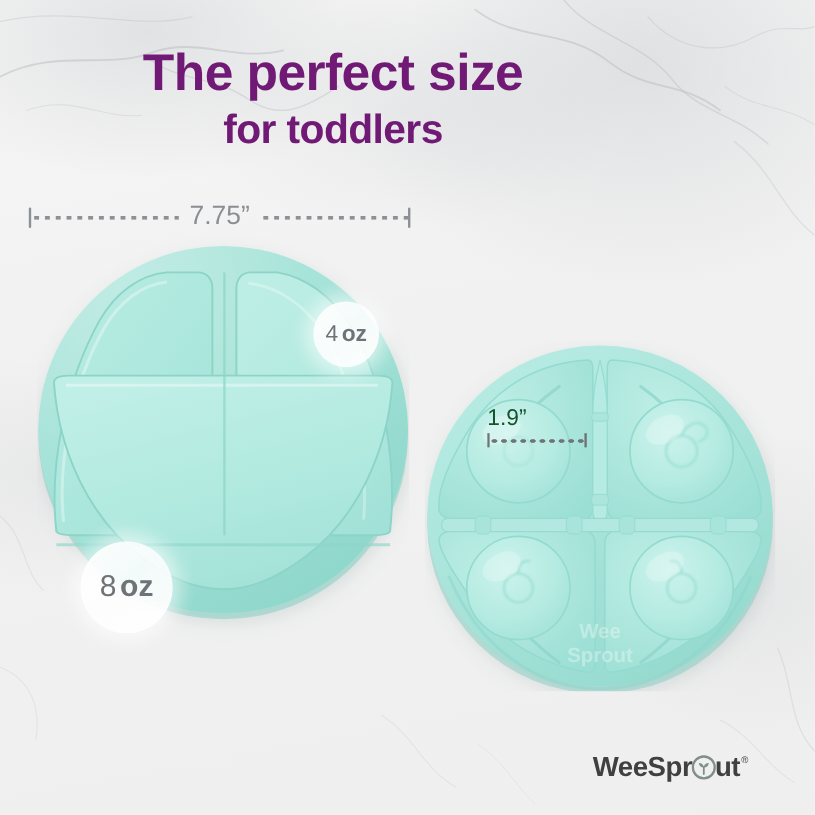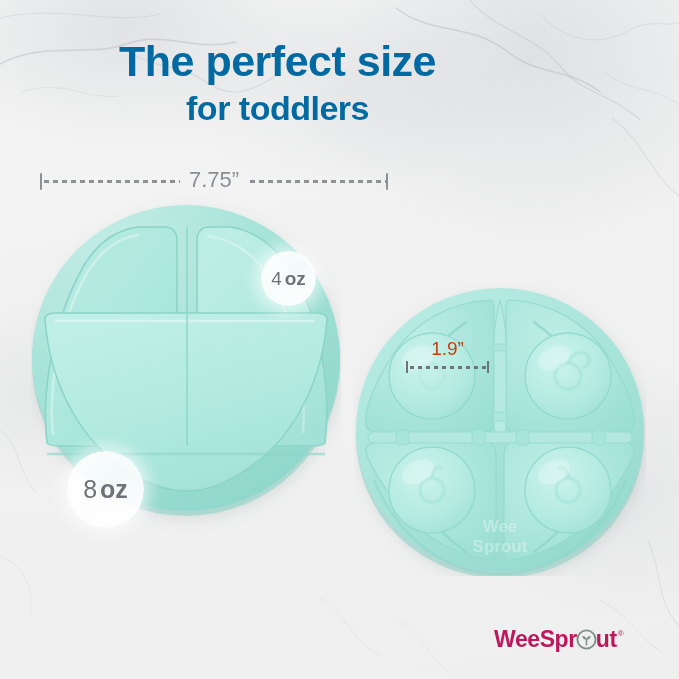--- a/index.html
+++ b/index.html
@@ -35,45 +35,44 @@
       linear-gradient(170deg, #f6f6f6 0%, #f1f1f1 42%, #efefef 100%);
   }
   .marble-veins { position: absolute; inset: 0; }
 
   
   .headline {
     position: absolute;
     left: 0;
     width: 555px;
     text-align: center;
-    color: #0369a1;
+    color: #701a75;
     font-weight: 700;
     letter-spacing: -0.5px;
   }
   .headline-1 {
     top: 36px;
     font-size: 43px;
     line-height: 50px;
   }
   .headline-2 {
     top: 88px;
     font-size: 34px;
     line-height: 40px;
   }
 
   
   .dim-h {
     position: absolute;
     left: 24px;
     top: 168px;
-    width: 348px;
+    width: 318px;
     height: 26px;
     display: flex;
     align-items: center;
-    margin-left: 16px;
   }
   .dim-cap {
     width: 2px;
     height: 17px;
     background: #8d9196;
     flex: none;
     border-radius: 1px;
   }
   .dim-dots {
     flex: 1 1 auto;
@@ -94,23 +93,23 @@
 
   
   .dim-s {
     position: absolute;
     left: 406px;
     top: 338px;
     width: 83px;
     z-index: 7;
   }
   .dim-s-label {
-    text-align: center;
+    text-align: left;
     font-size: 19px;
-    color: #c2410c;
+    color: #14532d;
     line-height: 22px;
   }
   .dim-s-rule {
     display: flex;
     align-items: center;
     height: 12px;
     margin-top: 1px;
   }
   .dim-s-cap {
     width: 2px;
@@ -173,21 +172,21 @@
   .badge .num { font-weight: 400; }
   .badge .unit { font-weight: 700; margin-left: 3px; }
 
   
   .brand {
     position: absolute;
     left: 494px;
     top: 626px;
     display: flex;
     align-items: flex-start;
-    color: #be185d;
+    color: #404040;
     z-index: 6;
   }
   .brand-text {
     font-size: 23px;
     font-weight: 700;
     letter-spacing: -0.4px;
     line-height: 26px;
   }
   .brand-mark {
     width: 21px;

